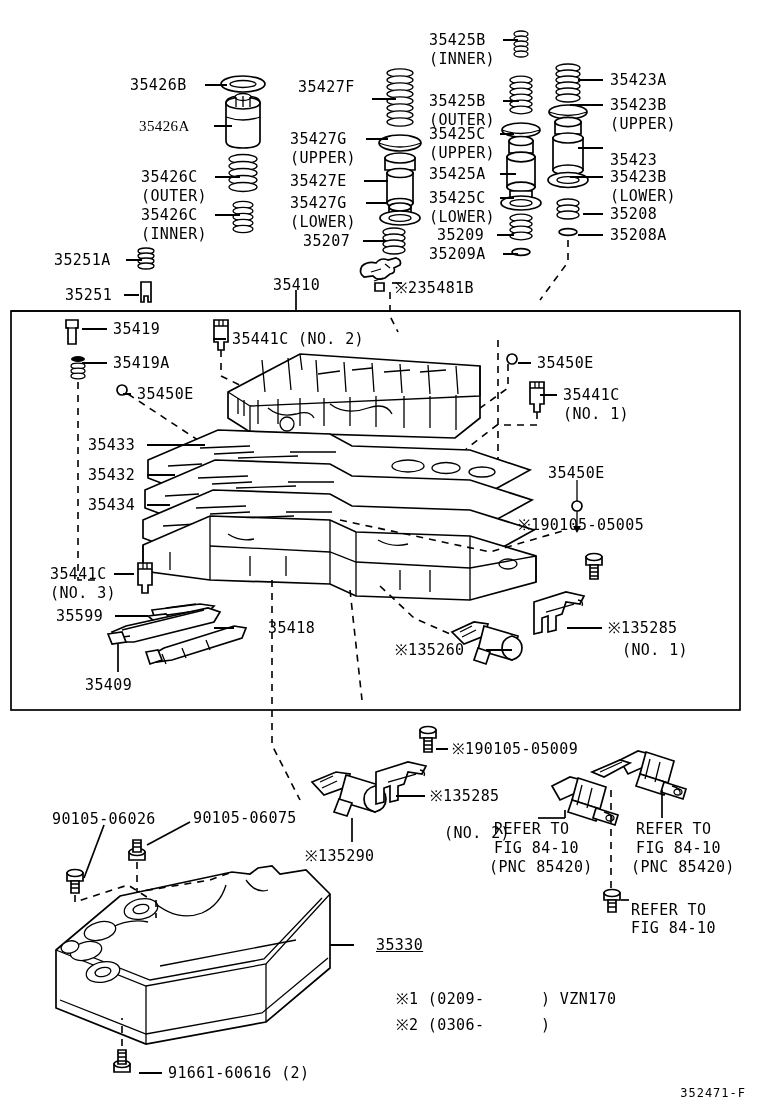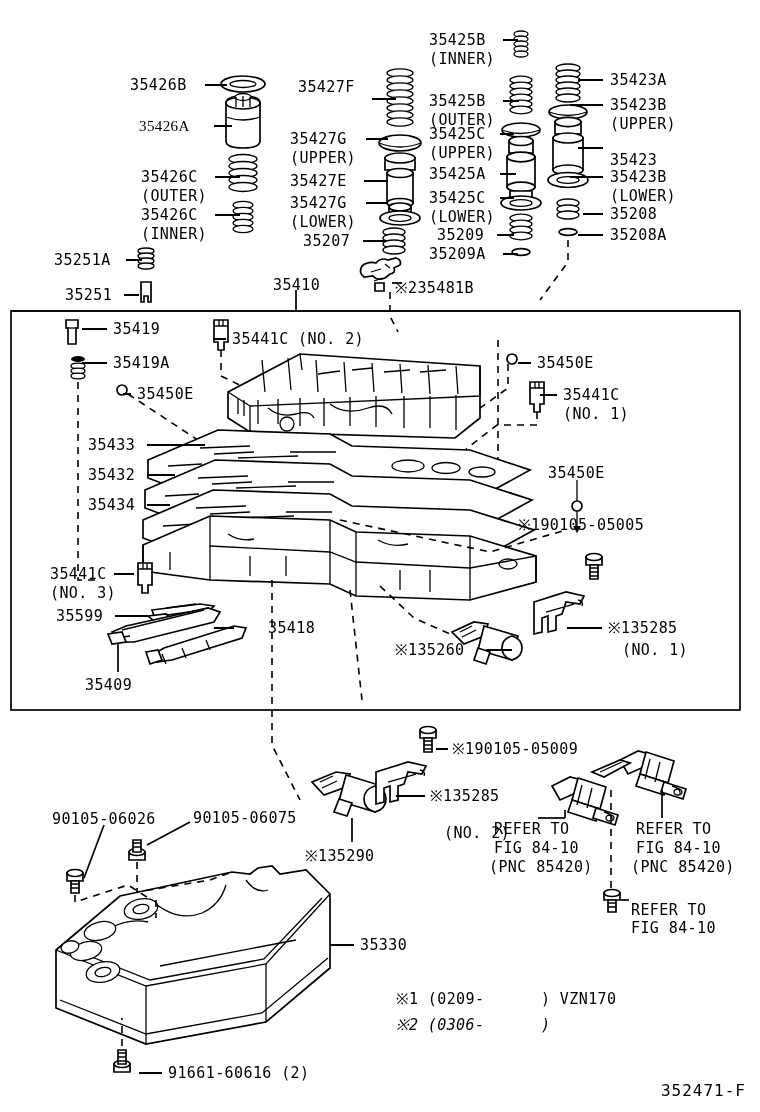--- a/index.html
+++ b/index.html
@@ -8,21 +8,21 @@
   #stage{position:absolute;left:0;top:0;width:760px;height:1112px;}
   .lbl{position:absolute;font-size:15px;line-height:15px;letter-spacing:0.4px;
        white-space:pre;font-family:"DejaVu Sans Mono","Liberation Mono",monospace;}
   svg{position:absolute;left:0;top:0;overflow:visible;}
   .dash{stroke:#000;stroke-width:1.6;fill:none;stroke-dasharray:7 6;}
   .sld{stroke:#000;stroke-width:1.7;fill:none;}
   .fill{fill:#fff;stroke:#000;stroke-width:1.7;}
   .blk{fill:#000;}
   .thin{stroke:#000;stroke-width:1.3;fill:none;}
   .thinf{stroke:#000;stroke-width:1.3;fill:#fff;}
-  .figno{position:absolute;right:14px;bottom:12px;font-size:16px;letter-spacing:1px;}
+  .figno{position:absolute;right:14px;bottom:12px;font-size:12px;letter-spacing:1px;}
 </style>
 </head>
 <body>
 
 <div id="stage">
 
   <svg width="760" height="1112">
     <defs>
       <g id="coilseg"></g>
     </defs>
@@ -529,22 +529,22 @@
       <div class="lbl" style="left: 494px; top: 822px;">REFER TO</div>
       <div class="lbl" style="left: 494px; top: 841px;">FIG 84-10</div>
       <div class="lbl" style="left: 489px; top: 860px;">(PNC 85420)</div>
       <div class="lbl" style="left: 636px; top: 822px;">REFER TO</div>
       <div class="lbl" style="left: 636px; top: 841px;">FIG 84-10</div>
       <div class="lbl" style="left: 631px; top: 860px;">(PNC 85420)</div>
       <div class="lbl" style="left: 631px; top: 903px;">REFER TO</div>
       <div class="lbl" style="left: 631px; top: 921px;">FIG 84-10</div>
       <div class="lbl" style="left: 52px; top: 812px;">90105-06026</div>
       <div class="lbl" style="left: 193px; top: 811px;">90105-06075</div>
-      <div class="lbl" style="left: 360px; top: 938px;">35330</div>
+      <div class="lbl" style="left: 376px; top: 938px; text-decoration: underline;">35330</div>
       <div class="lbl" style="left: 168px; top: 1066px;">91661-60616 (2)</div>
     </div>
 
   <div class="lbl" style="left:396px;top:992px;">※1 (0209-      ) VZN170</div>
-  <div class="lbl" style="left:396px;top:1018px;font-style:italic;">※2 (0306-      )</div>
+  <div class="lbl" style="left:396px;top:1018px;">※2 (0306-      )</div>
 
   <div class="figno">352471-F</div>
 
 </div>
 
 </body></html>

